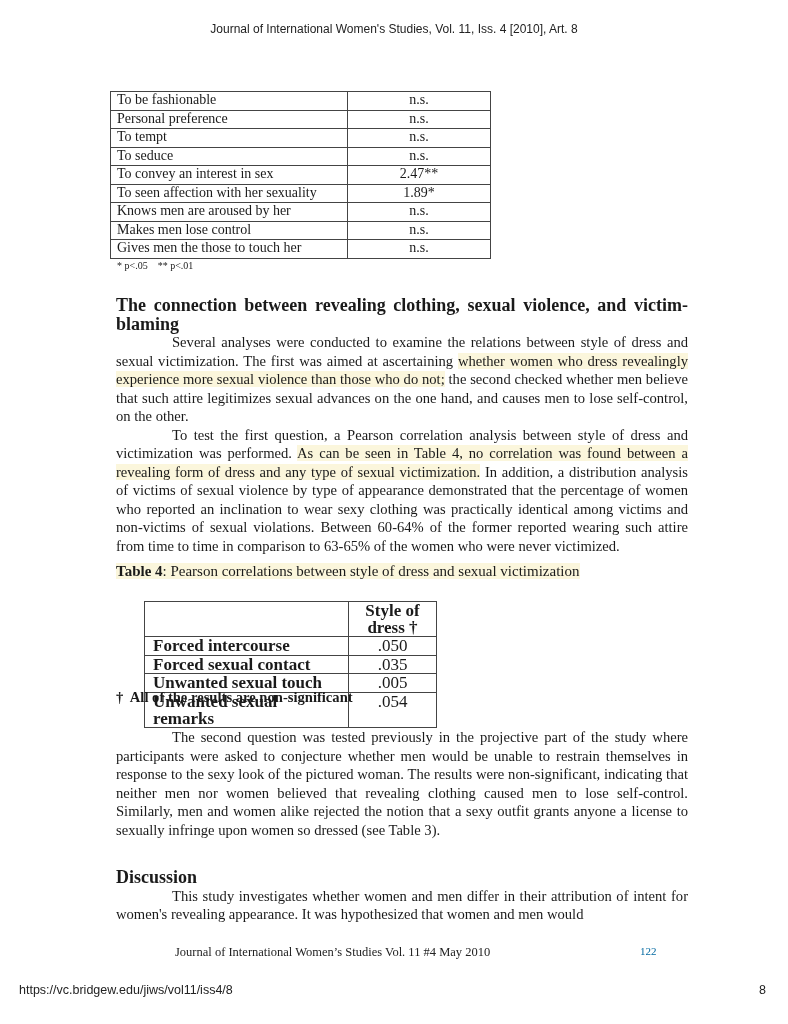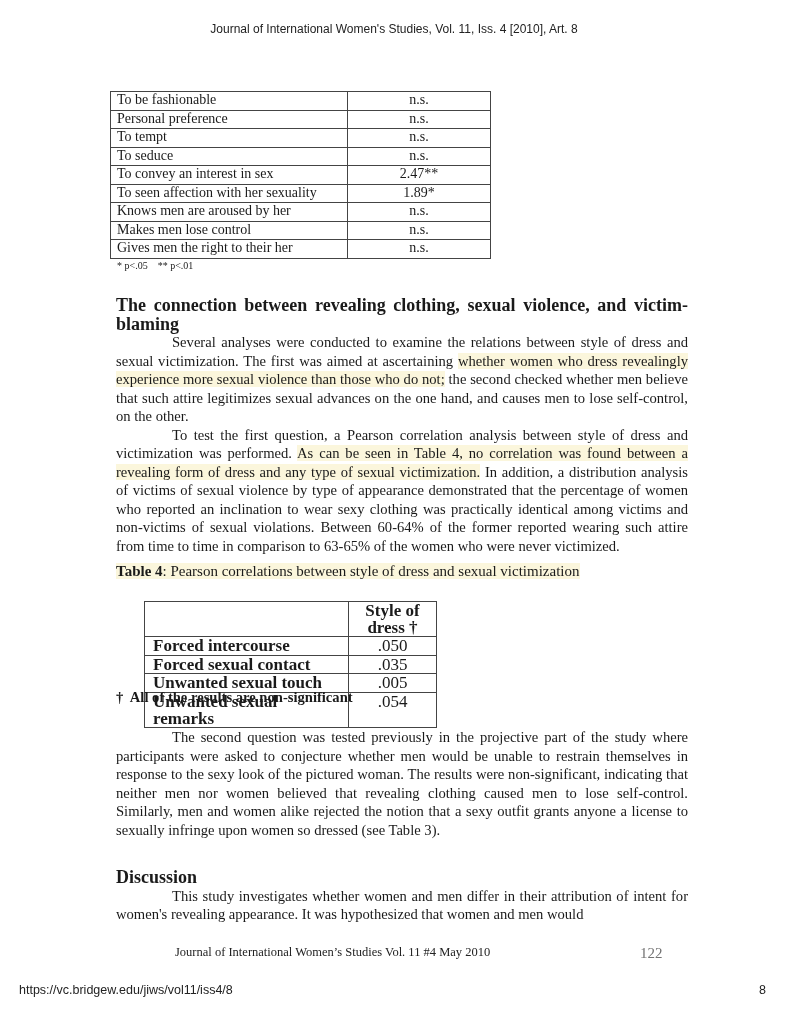--- a/index.html
+++ b/index.html
@@ -40,21 +40,21 @@
     }
     .t4 td { border: 1px solid #444; padding: 0 0 0 8px; vertical-align: top; height: 17.5px; }
     .t4 td.rowlab { font-weight: bold; width: 155px; }
     .t4 td.val { text-align: center; padding: 0; }
     .t4 th { border: 1px solid #444; font-weight: bold; text-align: center; height: 17.5px; padding: 0; }
     .t4-note { position: absolute; left: 116px; top: 689px; font-size: 14.6px; font-weight: bold; }
 
     .footer-journal {
       position: absolute; top: 945px; left: 175px; font-size: 12.5px; color: #222;
     }
-    .footer-page { position: absolute; top: 945px; left: 640px; font-size: 15px; color: #737373; }
+    .footer-page { position: absolute; top: 945px; left: 640px; font-size: 11px; color: #0369a1; }
     .url { position: absolute; top: 983px; left: 19px; font-size: 12.5px; color: #222; }
     .pdf-page { position: absolute; top: 983px; left: 759px; font-size: 12.5px; color: #222; }
   </style>
 </head>
 <body>
 
 <div class="page">
 
   <div class="running-head sans">Journal of International Women's Studies, Vol. 11, Iss. 4 [2010], Art. 8</div>
 
@@ -86,21 +86,21 @@
         </tr>
       <tr>
           <td>Knows men are aroused by her</td>
           <td class="val">n.s.</td>
         </tr>
       <tr>
           <td>Makes men lose control</td>
           <td class="val">n.s.</td>
         </tr>
       <tr>
-          <td>Gives men the right to their her</td>
+          <td>Gives men the those to touch her</td>
           <td class="val">n.s.</td>
         </tr>
     </tbody>
   </table>
   <div class="t3-note serif" style="white-space:pre;">* p&lt;.05    ** p&lt;.01</div>
 
   <div class="content serif" style="top:296px;">
     <p class="h-section">The connection between revealing clothing, sexual violence, and victim-blaming</p>
     <p class="ind"><span>Several analyses were conducted to examine the relations between style of dress and sexual victimization. The first was aimed at ascertaining </span><span class="hl">whether women who dress revealingly experience more sexual violence than those who do not;</span><span> the second checked whether men believe that such attire legitimizes sexual advances on the one hand, and causes men to lose self-control, on the other.</span></p>
     <p class="ind"><span>To test the first question, a Pearson correlation analysis between style of dress and victimization was performed. </span><span class="hl">As can be seen in Table 4, no correlation was found between a revealing form of dress and any type of sexual victimization.</span><span> In addition, a distribution analysis of victims of sexual violence by type of appearance demonstrated that the percentage of women who reported an inclination to wear sexy clothing was practically identical among victims and non-victims of sexual violations. Between 60-64% of the former reported wearing such attire from time to time in comparison to 63-65% of the women who were never victimized.</span></p>

